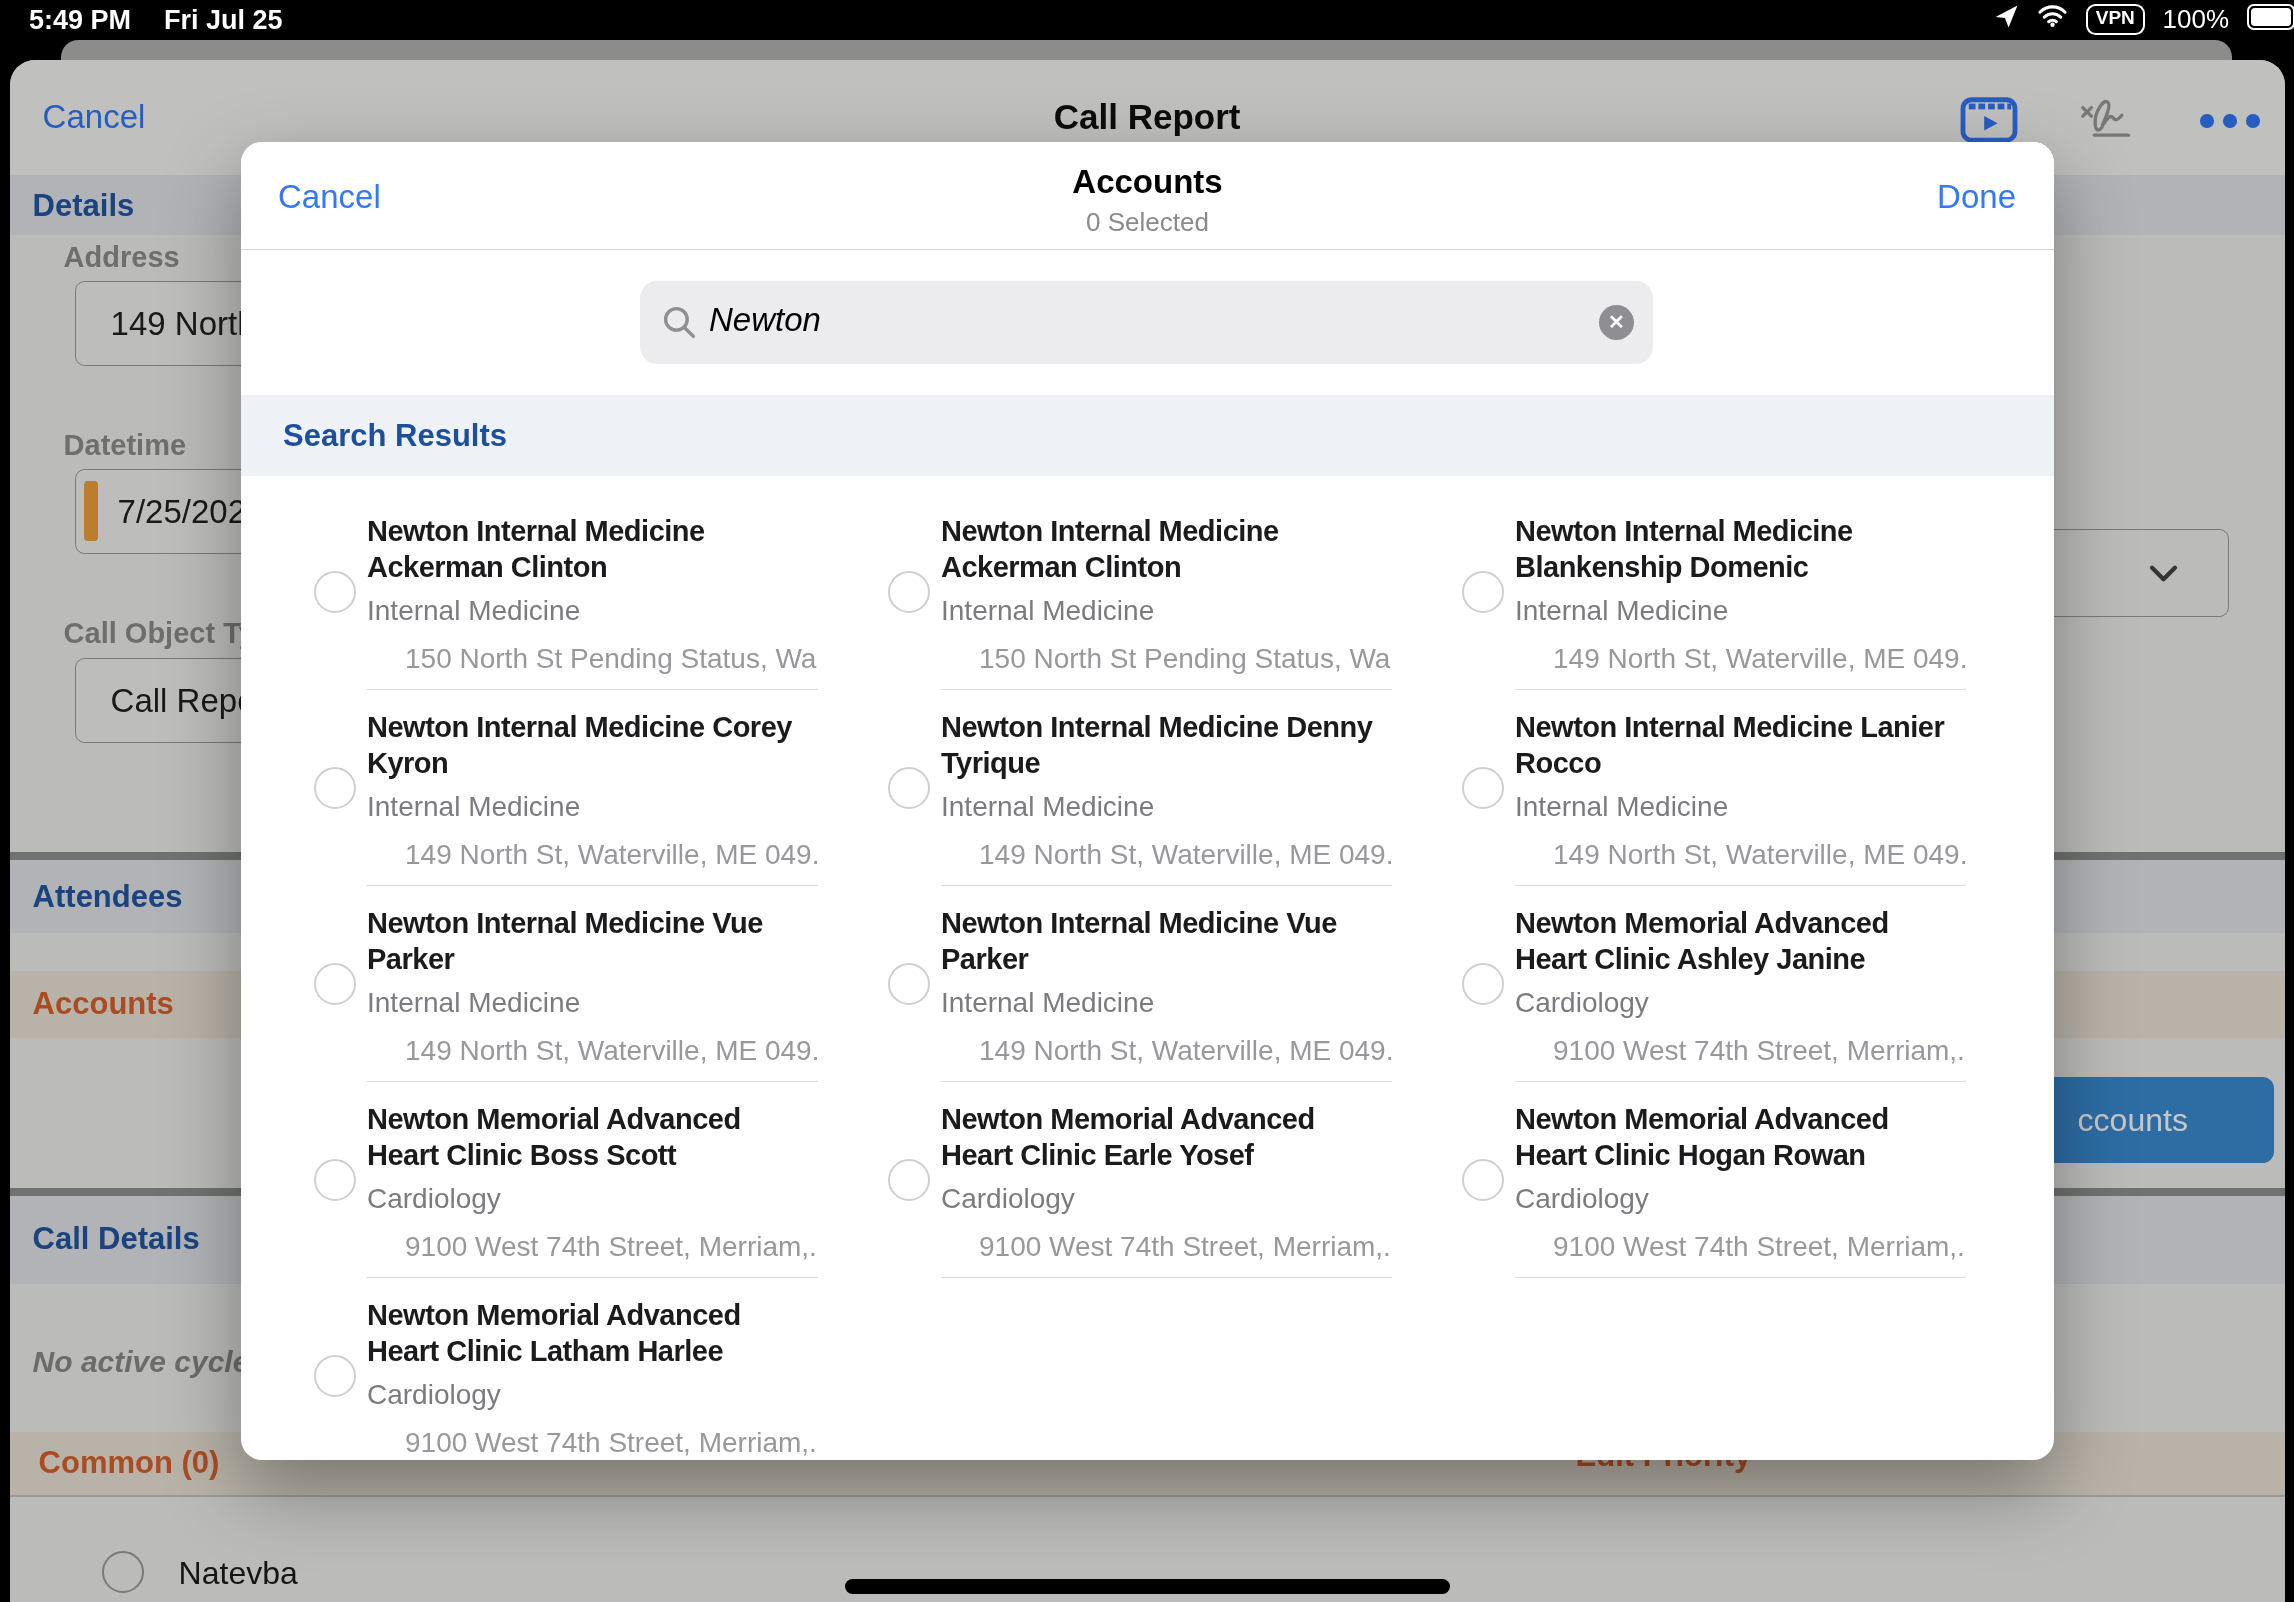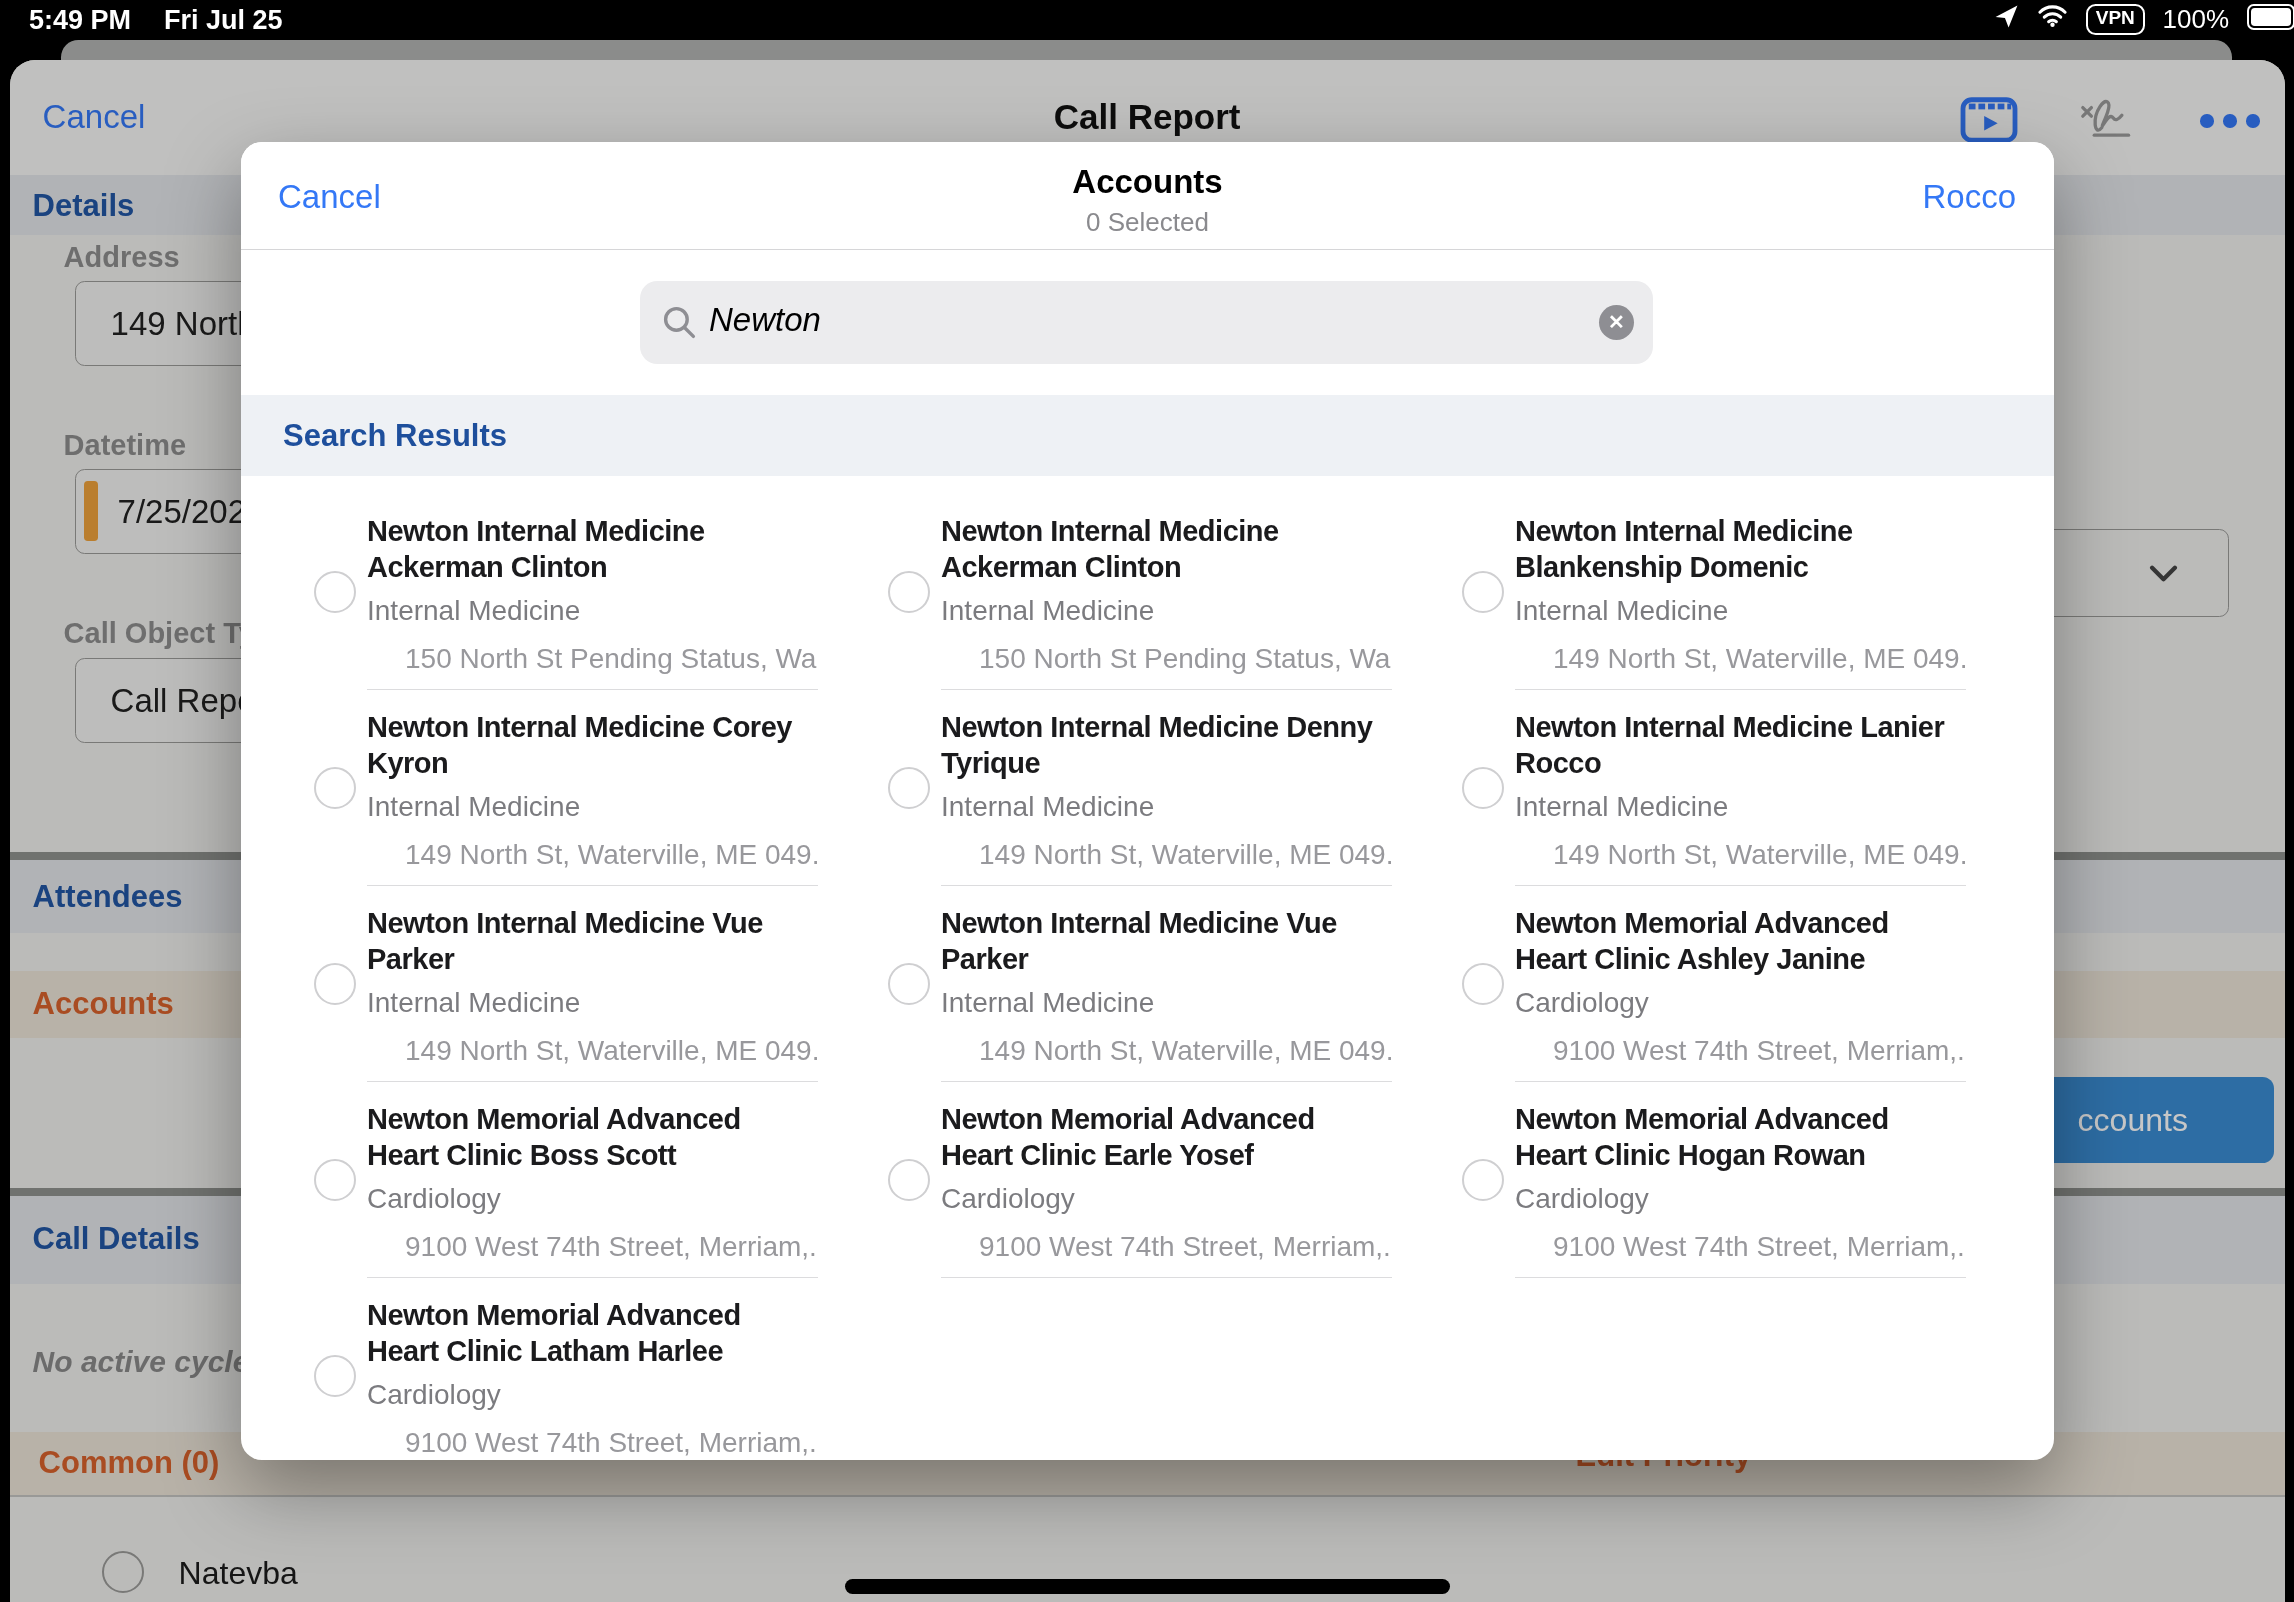--- a/index.html
+++ b/index.html
@@ -206,21 +206,21 @@
           <span class="nub"></span>
         </span>
     </div>
   </div>
 
   <div class="modal">
     <div class="m-header">
       <div class="m-cancel">Cancel</div>
       <div class="m-title">Accounts</div>
       <div class="m-sub">0 Selected</div>
-      <div class="m-done">Rocco</div>
+      <div class="m-done">Done</div>
     </div>
 
     <div class="searchwrap">
       <div class="searchfield">
         <span class="sf-icon">
           <svg width="37" height="37" viewBox="0 0 24 24">
             <circle cx="10" cy="10" r="7" fill="none" stroke="#8e8e93" stroke-width="2.2"></circle>
             <line x1="15.2" y1="15.2" x2="21" y2="21" stroke="#8e8e93" stroke-width="2.2" stroke-linecap="round"></line>
           </svg>
         </span>

